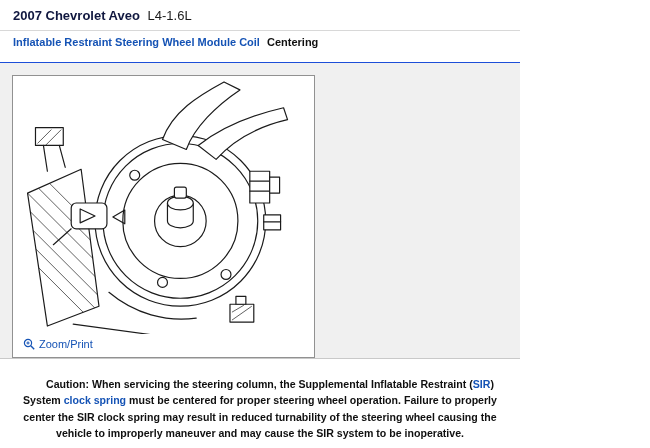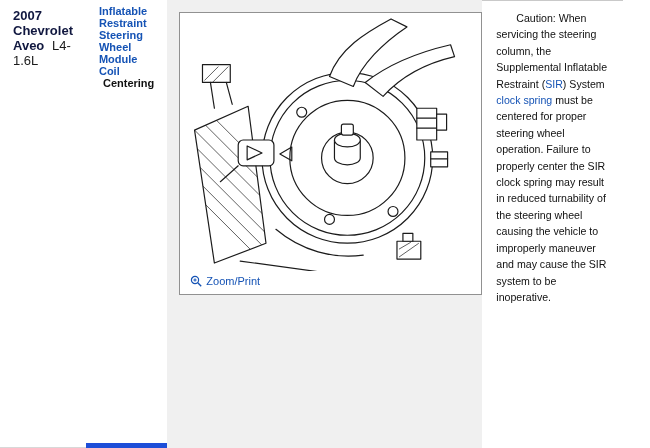--- a/index.html
+++ b/index.html
@@ -1,32 +1,32 @@
 <!DOCTYPE html>
 <html><head>
 <meta charset="utf-8">
 <style>
   html,body{margin:0;padding:0;}
   body{
     width:650px;height:448px;overflow:hidden;
     font-family:"Liberation Sans","DejaVu Sans",sans-serif;
     background:#ffffff;color:#111;
   }
-  .page{width:623px;height:448px;display:flex;flex-direction:row;}
+  .page{width:520px;height:448px;display:flex;flex-direction:column;}
 
   
   .titlebar{
     background:#ffffff;padding:8px 13px 7px;border-bottom:1px solid #d8d8d8;
     font-size:13px;
   }
   .titlebar .vehicle{font-weight:bold;color:#10173f;}
   .titlebar .engine{font-weight:normal;color:#1b1b1b;margin-left:4px;}
 
   .subbar{
-    background:#ffffff;padding:5px 13px 6px;border-bottom:5px solid #1d4ed8;
+    background:#ffffff;padding:5px 13px 14px;border-bottom:1px solid #1d4ed8;
     font-size:11px;font-weight:bold;
   }
   .subbar a{color:#1553b5;text-decoration:none;cursor:pointer;}
   .subbar .crumb-current{color:#111;margin-left:4px;}
 
   
   .content{
     background:#f0f0f0;flex:1;padding:12px 0 0 12px;box-sizing:border-box;
   }
   .diagram-frame{
@@ -42,22 +42,22 @@
     color:#1553b5;text-decoration:none;cursor:pointer;
     display:inline-flex;align-items:center;gap:4px;
   }
   .figure-actions svg{display:block;}
 
   
   .caution{
     background:#ffffff;border-top:1px solid #c9c9c9;
   }
   .caution p{
-    margin:0;padding:9px 14px 6px;font-size:10.6px;font-weight:normal;
-    line-height:1.55;color:#101010;text-indent:20px;
+    margin:8px;padding:9px 14px 6px;font-size:10.6px;font-weight:bold;
+    line-height:1.55;color:#101010;text-indent:20px;text-align:center;
   }
   .caution a{color:#1553b5;text-decoration:none;cursor:pointer;}
 
   
   .art{stroke:#1b1b1b;fill:none;stroke-width:1.2;stroke-linecap:round;stroke-linejoin:round;}
   .art-fill{stroke:#1b1b1b;fill:#ffffff;stroke-width:1.2;stroke-linejoin:round;}
   .hatch{stroke:#1b1b1b;stroke-width:0.7;}
 </style>
 </head>
 <body>

